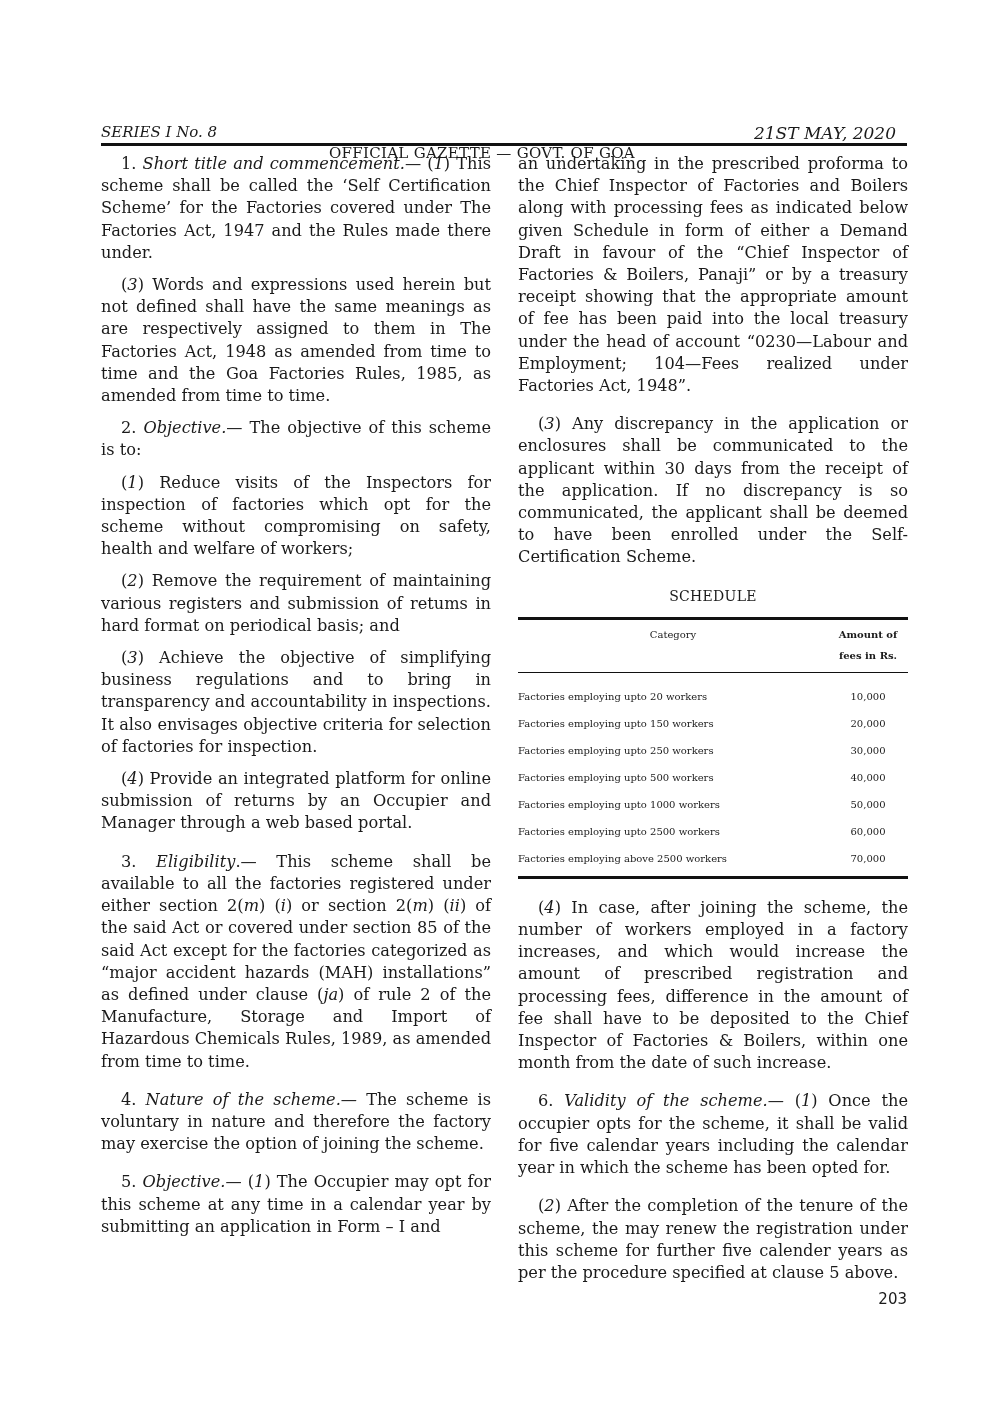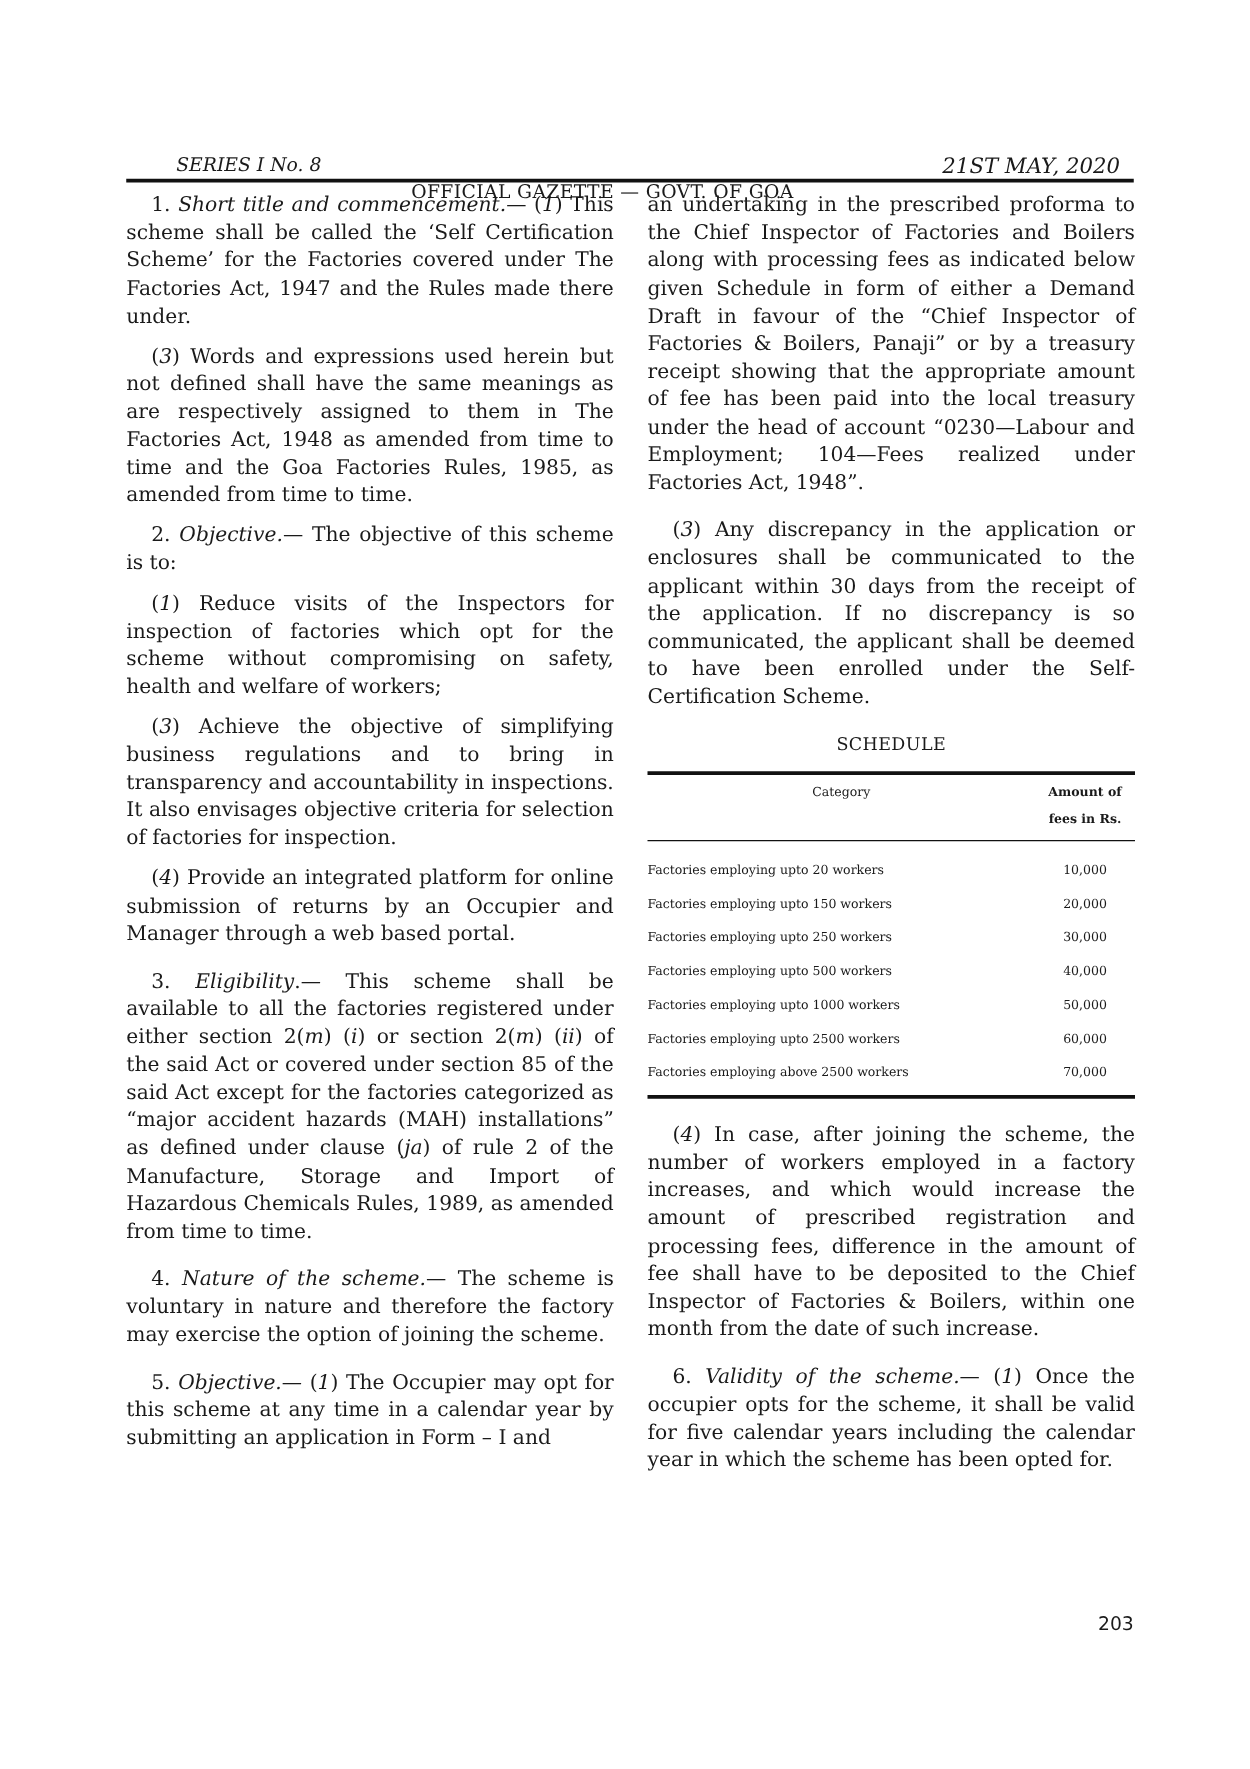--- a/index.html
+++ b/index.html
@@ -1,20 +1,20 @@
 <!DOCTYPE html>
 <html><head>
 <meta charset="utf-8">
 <style>
   html, body { margin: 0; padding: 0; background: #ffffff; }
   body { width: 1000px; height: 1415px; position: relative; overflow: hidden;
          font-family: "DejaVu Serif", "Liberation Serif", serif; color: #1a1a1a; }
   .masthead { position: absolute; top: 100px; left: 0; width: 964px; text-align: center;
               font-size: 15px; letter-spacing: 0.3px; margin-top: 44px; }
-  .series { position: absolute; top: 123px; left: 101px; font-style: italic; font-size: 15px; margin-left: 40px; }
+  .series { position: absolute; top: 123px; left: 101px; font-style: italic; font-size: 15px; }
   .date { position: absolute; top: 123px; right: 104px; font-style: italic; font-size: 17px; }
   .header-rule { position: absolute; top: 143px; left: 101px; width: 806px; height: 3px; background: #111; }
   .col { position: absolute; top: 153px; width: 390px; font-size: 16.2px; line-height: 22.2px; }
   .col.left { left: 101px; }
   .col.right { left: 518px; }
   .col p { margin: 0 0 10px 0; text-align: justify; text-indent: 20px; }
   .col p.noindent { text-indent: 0; }
   .gap-lg { margin-bottom: 16px !important; }
   i { font-style: italic; }
   .sched-title { text-align: center; font-size: 14px; margin: 16px 0 10px 0; letter-spacing: 0.3px; }
@@ -40,20 +40,21 @@
 
 <div class="col left">
   <p><span>1. </span><i>Short title and commencement.</i><span>— (</span><i>1</i><span>) This scheme shall be called the ‘Self Certification Scheme’ for the Factories covered under The Factories Act, 1947 and the Rules made there under.</span></p>
 
 
   <p><span>(</span><i>3</i><span>) Words and expressions used herein but not defined shall have the same meanings as are respectively assigned to them in The Factories Act, 1948 as amended from time to time and the Goa Factories Rules, 1985, as amended from time to time.</span></p>
 
   <p><span>2. </span><i>Objective.</i><span>— The objective of this scheme is to:</span></p>
 
   <p>(<i>1</i><span>) Reduce visits of the Inspectors for inspection of factories which opt for the scheme without compromising on safety, health and welfare of workers;</span></p>
+  <p>(<i>2</i><span>) Remove the requirement of maintaining various registers and submission of retums in hard format on periodical basis; and</span></p>
   <p>(<i>3</i><span>) Achieve the objective of simplifying business regulations and to bring in transparency and accountability in inspections. It also envisages objective criteria for selection of factories for inspection.</span></p>
   <p class="gap-lg">(<i>4</i><span>)  Provide an integrated platform for online submission of returns by an Occupier and Manager through a web based portal.</span></p>
 
   <p class="gap-lg"><span>3. </span><i>Eligibility</i><span>.— This scheme shall be available to all the factories registered under either section 2(</span><i>m</i><span>) (</span><i>i</i><span>) or section 2(</span><i>m</i><span>) (</span><i>ii</i><span>) of the said Act or covered under section 85 of the said Act except for the factories categorized as “major accident hazards (MAH) installations” as defined under clause (</span><i>ja</i><span>) of rule 2 of the Manufacture, Storage and Import of Hazardous Chemicals Rules, 1989, as amended from time to time.</span></p>
 
   <p class="gap-lg"><span>4. </span><i>Nature of the scheme.</i><span>— The scheme is voluntary in nature and therefore the factory may exercise the option of joining the scheme.</span></p>
 
   <p><span>5. </span><i>Objective.</i><span>— (</span><i>1</i><span>) The Occupier may opt for this scheme at any time in a calendar year by submitting an application in Form – I and</span></p>
 </div>
 
@@ -102,15 +103,16 @@
         </tr>
     </tbody>
   </table>
 
   <div style="height:18px"></div>
 
   <p class="gap-lg">(<i>4</i><span>) In case, after joining the scheme, the number of workers employed in a factory increases, and which would increase the amount of prescribed registration and processing fees, difference in the amount of fee shall have to be deposited to the Chief Inspector of Factories &amp; Boilers, within one month from the date of such increase.</span></p>
 
   <p class="gap-lg"><span>6. </span><i>Validity of the scheme.</i><span>— (</span><i>1</i><span>) Once the occupier opts for the scheme, it shall be valid for five calendar years including the calendar year in which the scheme has been opted for.</span></p>
 
+  <p>(<i>2</i><span>) After the completion of the tenure of the scheme, the may renew the registration under this scheme for further five calender years as per the procedure specified at clause 5 above.</span></p>
 </div>
 
 <div class="page-num">203</div>
 
 </body></html>

